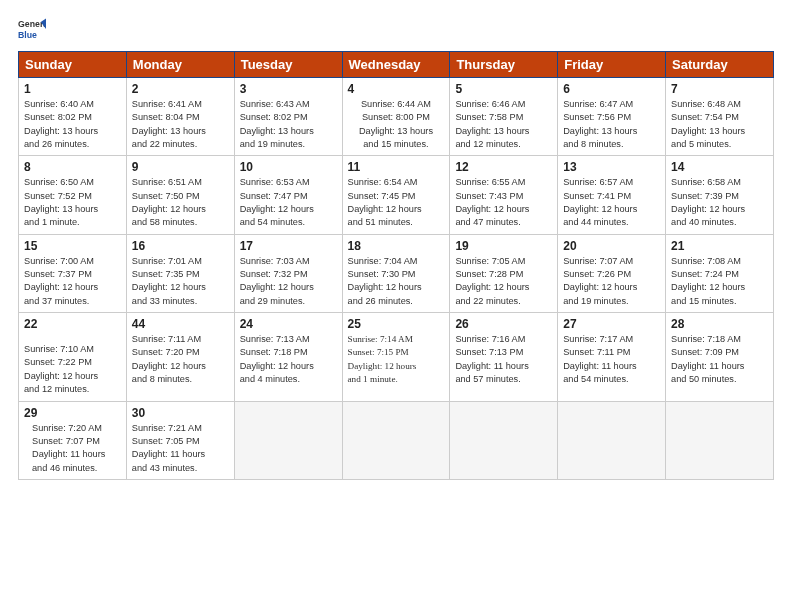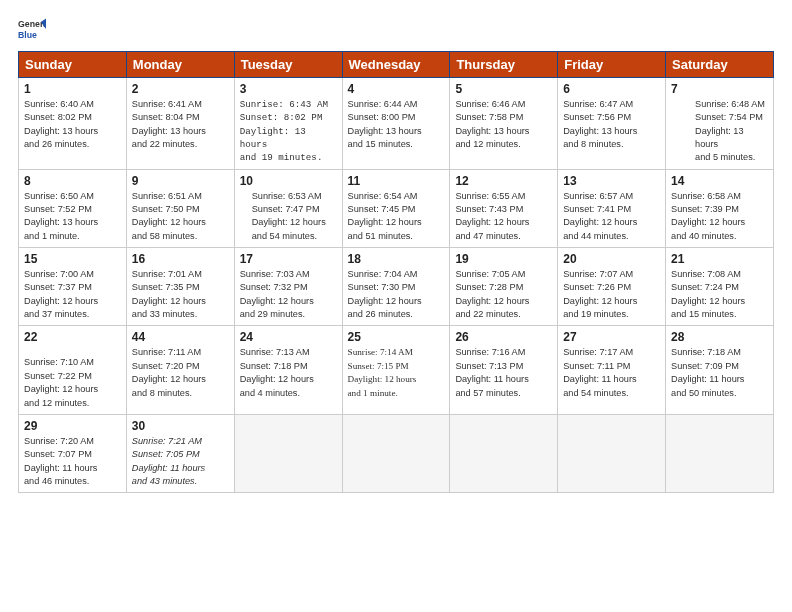--- a/index.html
+++ b/index.html
@@ -122,49 +122,49 @@
           </td>
           <td>
             <span class="day-number">2</span>
             <div class="day-info" style="white-space: pre-line;">Sunrise: 6:41 AM
 Sunset: 8:04 PM
 Daylight: 13 hours
 and 22 minutes.</div>
           </td>
           <td>
             <span class="day-number">3</span>
-            <div class="day-info" style="white-space: pre-line; font-family: Liberation Mono, monospace;">Sunrise: 6:43 AM
+            <div class="day-info" style="white-space: pre-line;">Sunrise: 6:43 AM
 Sunset: 8:02 PM
 Daylight: 13 hours
 and 19 minutes.</div>
           </td>
           <td>
             <span class="day-number">4</span>
-            <div class="day-info" style="white-space: pre-line;">Sunrise: 6:44 AM
+            <div class="day-info" style="white-space: pre-line; text-align: center;">Sunrise: 6:44 AM
 Sunset: 8:00 PM
 Daylight: 13 hours
 and 15 minutes.</div>
           </td>
           <td>
             <span class="day-number">5</span>
             <div class="day-info" style="white-space: pre-line;">Sunrise: 6:46 AM
 Sunset: 7:58 PM
 Daylight: 13 hours
 and 12 minutes.</div>
           </td>
           <td>
             <span class="day-number">6</span>
             <div class="day-info" style="white-space: pre-line;">Sunrise: 6:47 AM
 Sunset: 7:56 PM
 Daylight: 13 hours
 and 8 minutes.</div>
           </td>
           <td>
             <span class="day-number">7</span>
-            <div class="day-info" style="white-space: pre-line; margin-left: 24px;">Sunrise: 6:48 AM
+            <div class="day-info" style="white-space: pre-line;">Sunrise: 6:48 AM
 Sunset: 7:54 PM
 Daylight: 13 hours
 and 5 minutes.</div>
           </td>
         </tr>
         <tr>
           <td>
             <span class="day-number">8</span>
             <div class="day-info" style="white-space: pre-line;">Sunrise: 6:50 AM
 Sunset: 7:52 PM
@@ -173,21 +173,21 @@
           </td>
           <td>
             <span class="day-number">9</span>
             <div class="day-info" style="white-space: pre-line;">Sunrise: 6:51 AM
 Sunset: 7:50 PM
 Daylight: 12 hours
 and 58 minutes.</div>
           </td>
           <td>
             <span class="day-number">10</span>
-            <div class="day-info" style="white-space: pre-line; margin-left: 12px;">Sunrise: 6:53 AM
+            <div class="day-info" style="white-space: pre-line;">Sunrise: 6:53 AM
 Sunset: 7:47 PM
 Daylight: 12 hours
 and 54 minutes.</div>
           </td>
           <td>
             <span class="day-number">11</span>
             <div class="day-info" style="white-space: pre-line;">Sunrise: 6:54 AM
 Sunset: 7:45 PM
 Daylight: 12 hours
 and 51 minutes.</div>
@@ -312,28 +312,28 @@
             <span class="day-number">28</span>
             <div class="day-info" style="white-space: pre-line;">Sunrise: 7:18 AM
 Sunset: 7:09 PM
 Daylight: 11 hours
 and 50 minutes.</div>
           </td>
         </tr>
         <tr>
           <td>
             <span class="day-number">29</span>
-            <div class="day-info" style="white-space: pre-line;">Sunrise: 7:20 AM
+            <div class="day-info" style="white-space: pre-line; margin-left: 8px;">Sunrise: 7:20 AM
 Sunset: 7:07 PM
 Daylight: 11 hours
 and 46 minutes.</div>
           </td>
           <td>
             <span class="day-number">30</span>
-            <div class="day-info" style="white-space: pre-line; font-style: italic;">Sunrise: 7:21 AM
+            <div class="day-info" style="white-space: pre-line;">Sunrise: 7:21 AM
 Sunset: 7:05 PM
 Daylight: 11 hours
 and 43 minutes.</div>
           </td>
           <td class="empty"></td>
           <td class="empty"></td>
           <td class="empty"></td>
           <td class="empty"></td>
           <td class="empty"></td>
         </tr>

